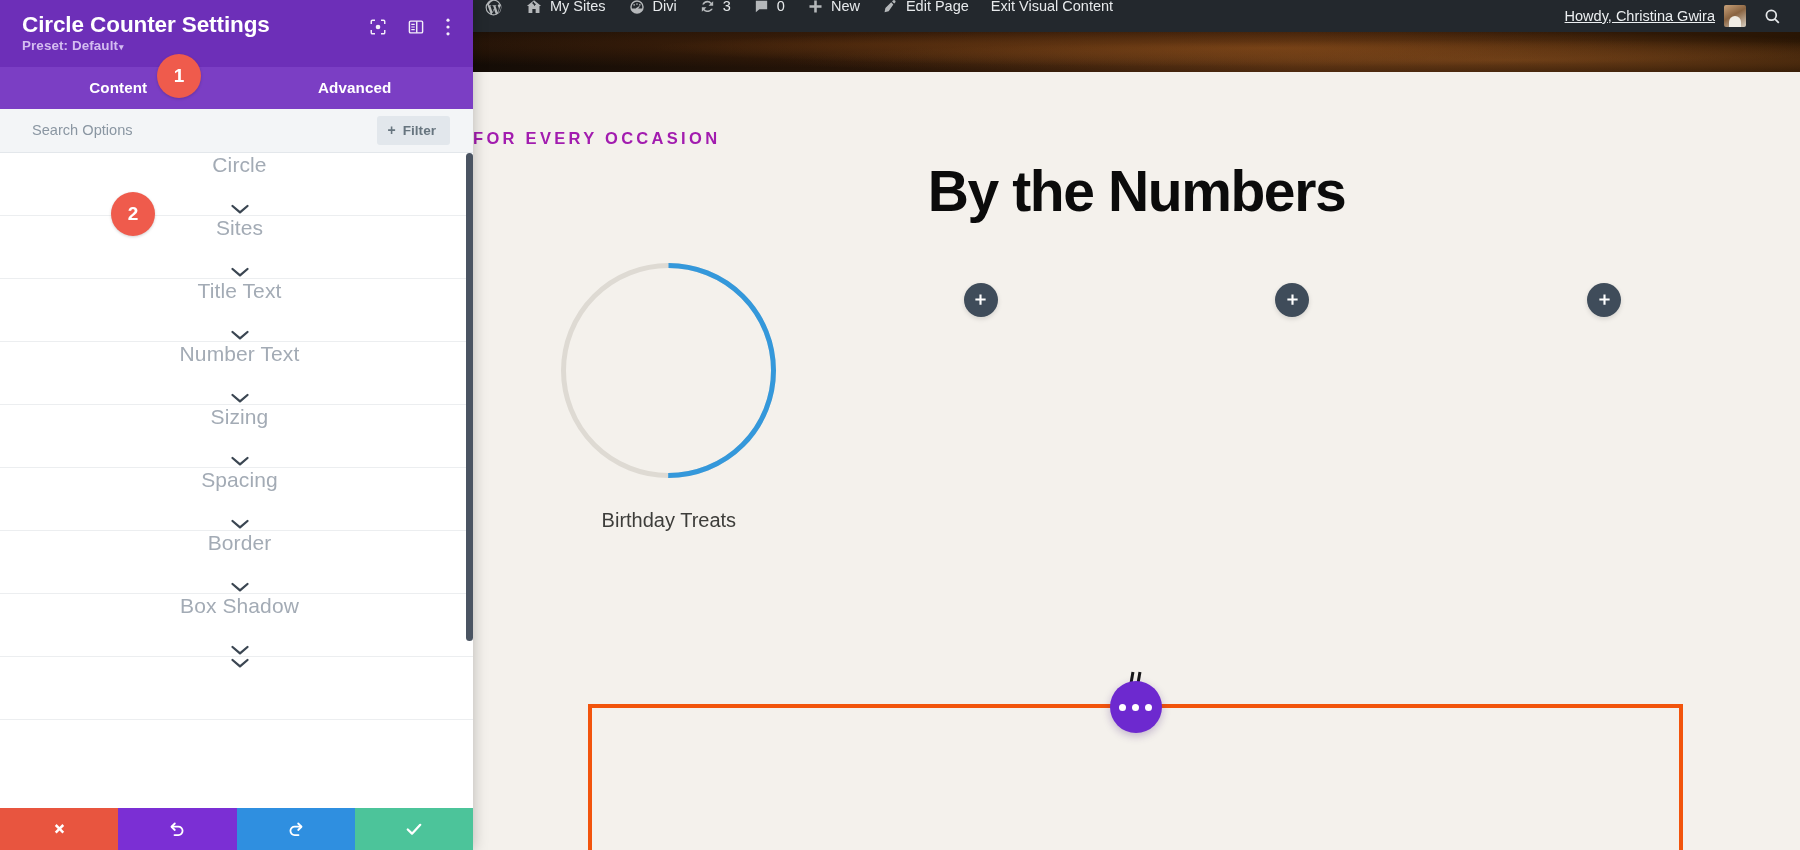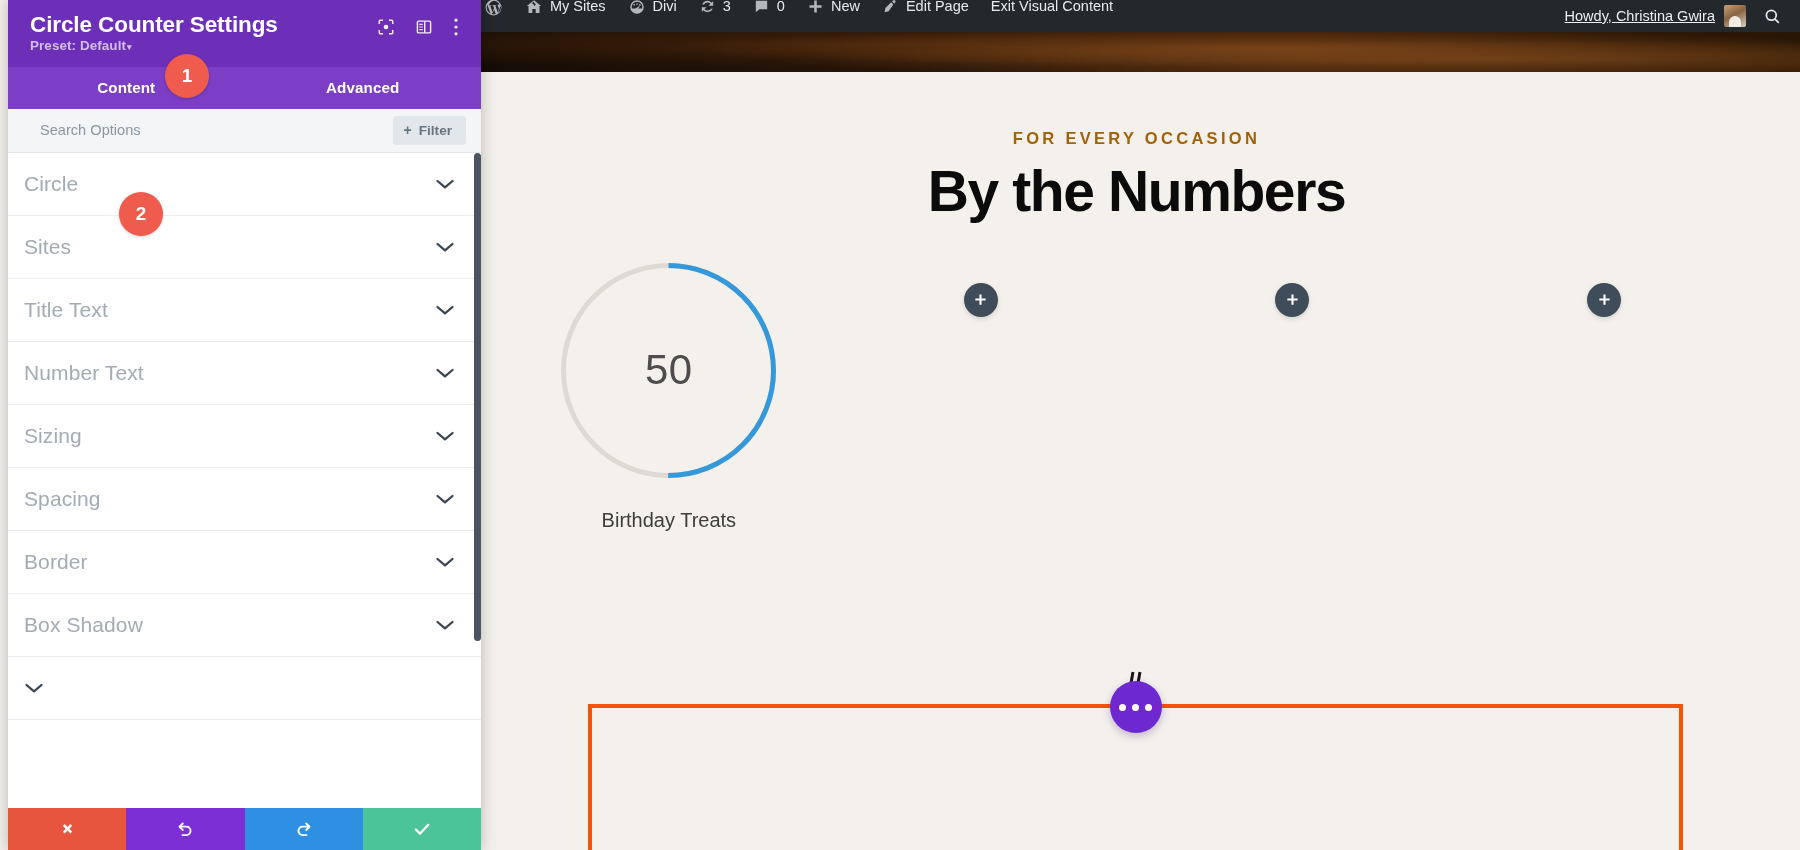--- a/index.html
+++ b/index.html
@@ -8,21 +8,21 @@
     overflow: hidden;
     font-family: "Liberation Sans", sans-serif;
     background: #f4f1ec;
   }
 
   
   #app { position: relative; width: 1800px; height: 850px; }
 
   
   #settings-panel {
-    position: absolute; left: 8px; top: 0;
+    position: absolute; left: 0; top: 0;
     width: 473px; height: 850px;
     background: #ffffff;
     display: flex; flex-direction: column;
     z-index: 40;
     box-shadow: 0 0 14px rgba(0,0,0,.25);
   }
 
   .panel-header {
     background: #6c2eb7;
     background: #6d2fb8;
@@ -52,21 +52,21 @@
     color: #ffffff; font-size: 15.2px; font-weight: bold;
     cursor: pointer; letter-spacing: .1px;
   }
   .panel-tab.active { background: #8a4ad6; }
 
   
   .search-row {
     display: flex; align-items: center;
     height: 44px; background: #f3f5f7;
     border-bottom: 1px solid #e3e7eb;
-    padding-left: 32px; padding-right: 8px;
+    padding-left: 32px; padding-right: 16px;
     position: relative;
   }
   .search-input {
     flex: 1; border: 0; background: transparent; outline: none;
     font-family: "Liberation Sans", sans-serif;
     font-size: 14.6px; color: #6b7a87;
   }
   .search-input::placeholder { color: #8a96a2; opacity: 1; }
   .filter-btn {
     background: #e2e7ec; color: #67757f;
@@ -74,23 +74,23 @@
     padding: 7px 14px 7px 11px; border-radius: 3px;
     display: flex; align-items: center; gap: 7px; cursor: pointer;
     margin-right: 7px;
   }
   .filter-btn .plus { font-size: 14px; font-weight: bold; line-height: 1; }
 
   
   .option-list { flex: 1; overflow: hidden; position: relative; background: #fff; }
   .option-row {
     height: 63px; display: flex; align-items: center;
-    padding: 0 26px 0 16px;
+    padding: 0 26px 0 32px;
     border-bottom: 1px solid #eceef0;
-    cursor: pointer; position: relative;
+    cursor: pointer; position: relative; flex-direction: column;
   }
   .option-label {
     flex: 1; font-size: 21px; color: #a3abb5; font-weight: 400;
     letter-spacing: .1px;
   }
   .chev { color: #3b4652; line-height: 0; }
   .chev svg { display: block; }
 
   
   .panel-scrollbar {
@@ -163,23 +163,23 @@
   .hero-strip {
     height: 40px; width: 100%;
     background:
       radial-gradient(ellipse at 60% 40%, rgba(150,85,30,.55) 0%, rgba(0,0,0,0) 55%),
       radial-gradient(ellipse at 78% 70%, rgba(170,100,40,.45) 0%, rgba(0,0,0,0) 50%),
       radial-gradient(ellipse at 30% 30%, rgba(90,45,12,.5) 0%, rgba(0,0,0,0) 60%),
       linear-gradient(95deg,#140c06 0%, #2c1708 38%, #3c1f0a 62%, #281504 100%);
   }
 
   .eyebrow {
-    text-align: center; margin-top: 57px;
+    margin-top: 57px;
     font-size: 16.5px; font-weight: bold; letter-spacing: 3.3px;
-    color: #a16207; text-transform: uppercase;
+    color: #a21caf; text-transform: uppercase;
   }
   .headline {
     text-align: center; margin-top: 14px;
     font-size: 57px; font-weight: bold; color: #0b0b0b;
     letter-spacing: -1.4px; line-height: 1.05;
   }
 
   .counters-row {
     display: flex; align-items: flex-start;
     margin-top: 36px; padding: 0 40px;
@@ -326,21 +326,20 @@
     <div class="headline">By the Numbers</div>
 
     <div class="counters-row">
 
       <div class="counter-col">
         <div class="circle-wrap">
           <svg width="225" height="225" viewBox="0 0 225 225">
             <circle cx="112.5" cy="112.5" r="105" fill="none" stroke="#dedad3" stroke-width="5"></circle>
             <circle id="progress-arc" cx="112.5" cy="112.5" r="105" fill="none" stroke="#3498db" stroke-width="5" stroke-linecap="butt" stroke-dasharray="329.8672286269283 329.8672286269283"></circle>
           </svg>
-          <div class="circle-num">50</div>
         </div>
         <div class="circle-title">Birthday Treats</div>
       </div>
 
       <div class="add-col">
         <div class="add-btn">
           <svg width="15" height="15" viewBox="0 0 24 24" fill="#fff">
             <path d="M10.3 3.8h3.4v6.5h6.5v3.4h-6.5v6.5h-3.4v-6.5H3.8v-3.4h6.5V3.8z"></path>
           </svg>
         </div>

